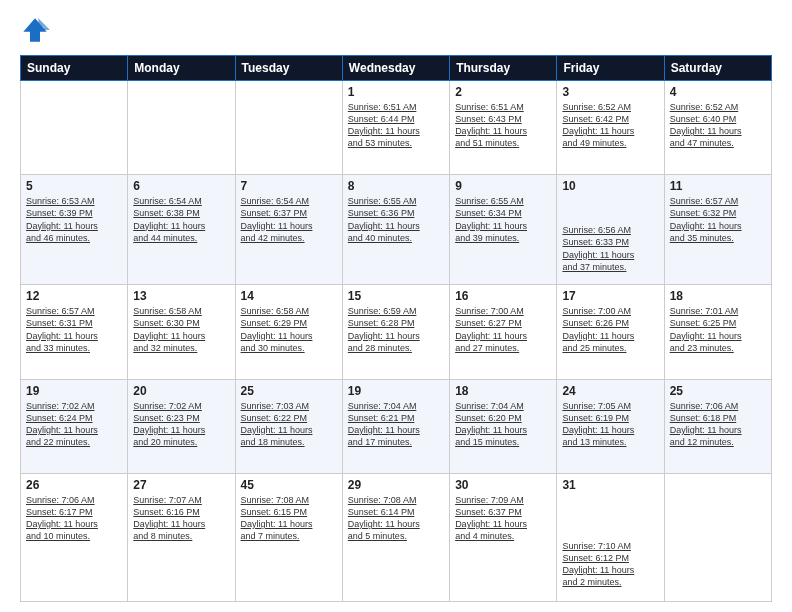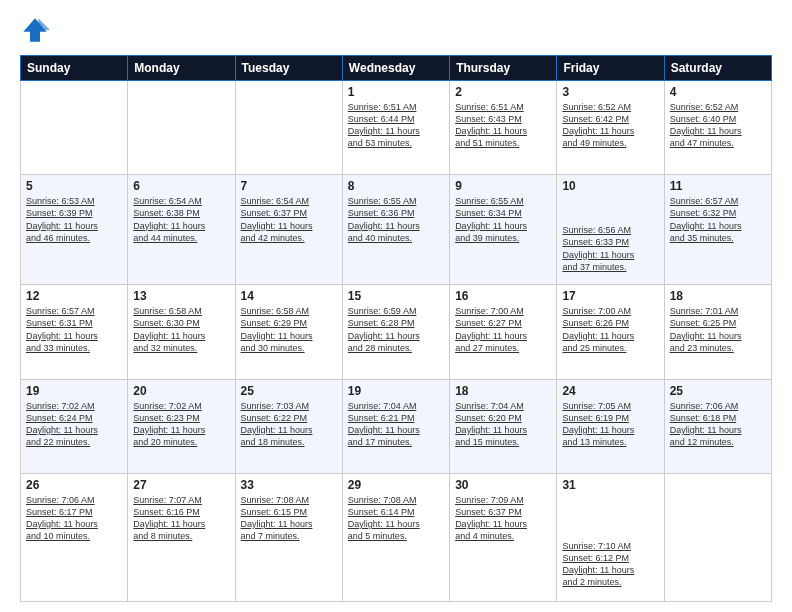--- a/index.html
+++ b/index.html
@@ -333,21 +333,21 @@
 and 10 minutes.</div>
           </td>
           <td>
             <span class="day-num">27</span>
             <div class="cell-info" style="white-space: pre-line;">Sunrise: 7:07 AM
 Sunset: 6:16 PM
 Daylight: 11 hours
 and 8 minutes.</div>
           </td>
           <td>
-            <span class="day-num">33</span>
+            <span class="day-num">45</span>
             <div class="cell-info" style="white-space: pre-line;">Sunrise: 7:08 AM
 Sunset: 6:15 PM
 Daylight: 11 hours
 and 7 minutes.</div>
           </td>
           <td>
             <span class="day-num">29</span>
             <div class="cell-info" style="white-space: pre-line;">Sunrise: 7:08 AM
 Sunset: 6:14 PM
 Daylight: 11 hours

